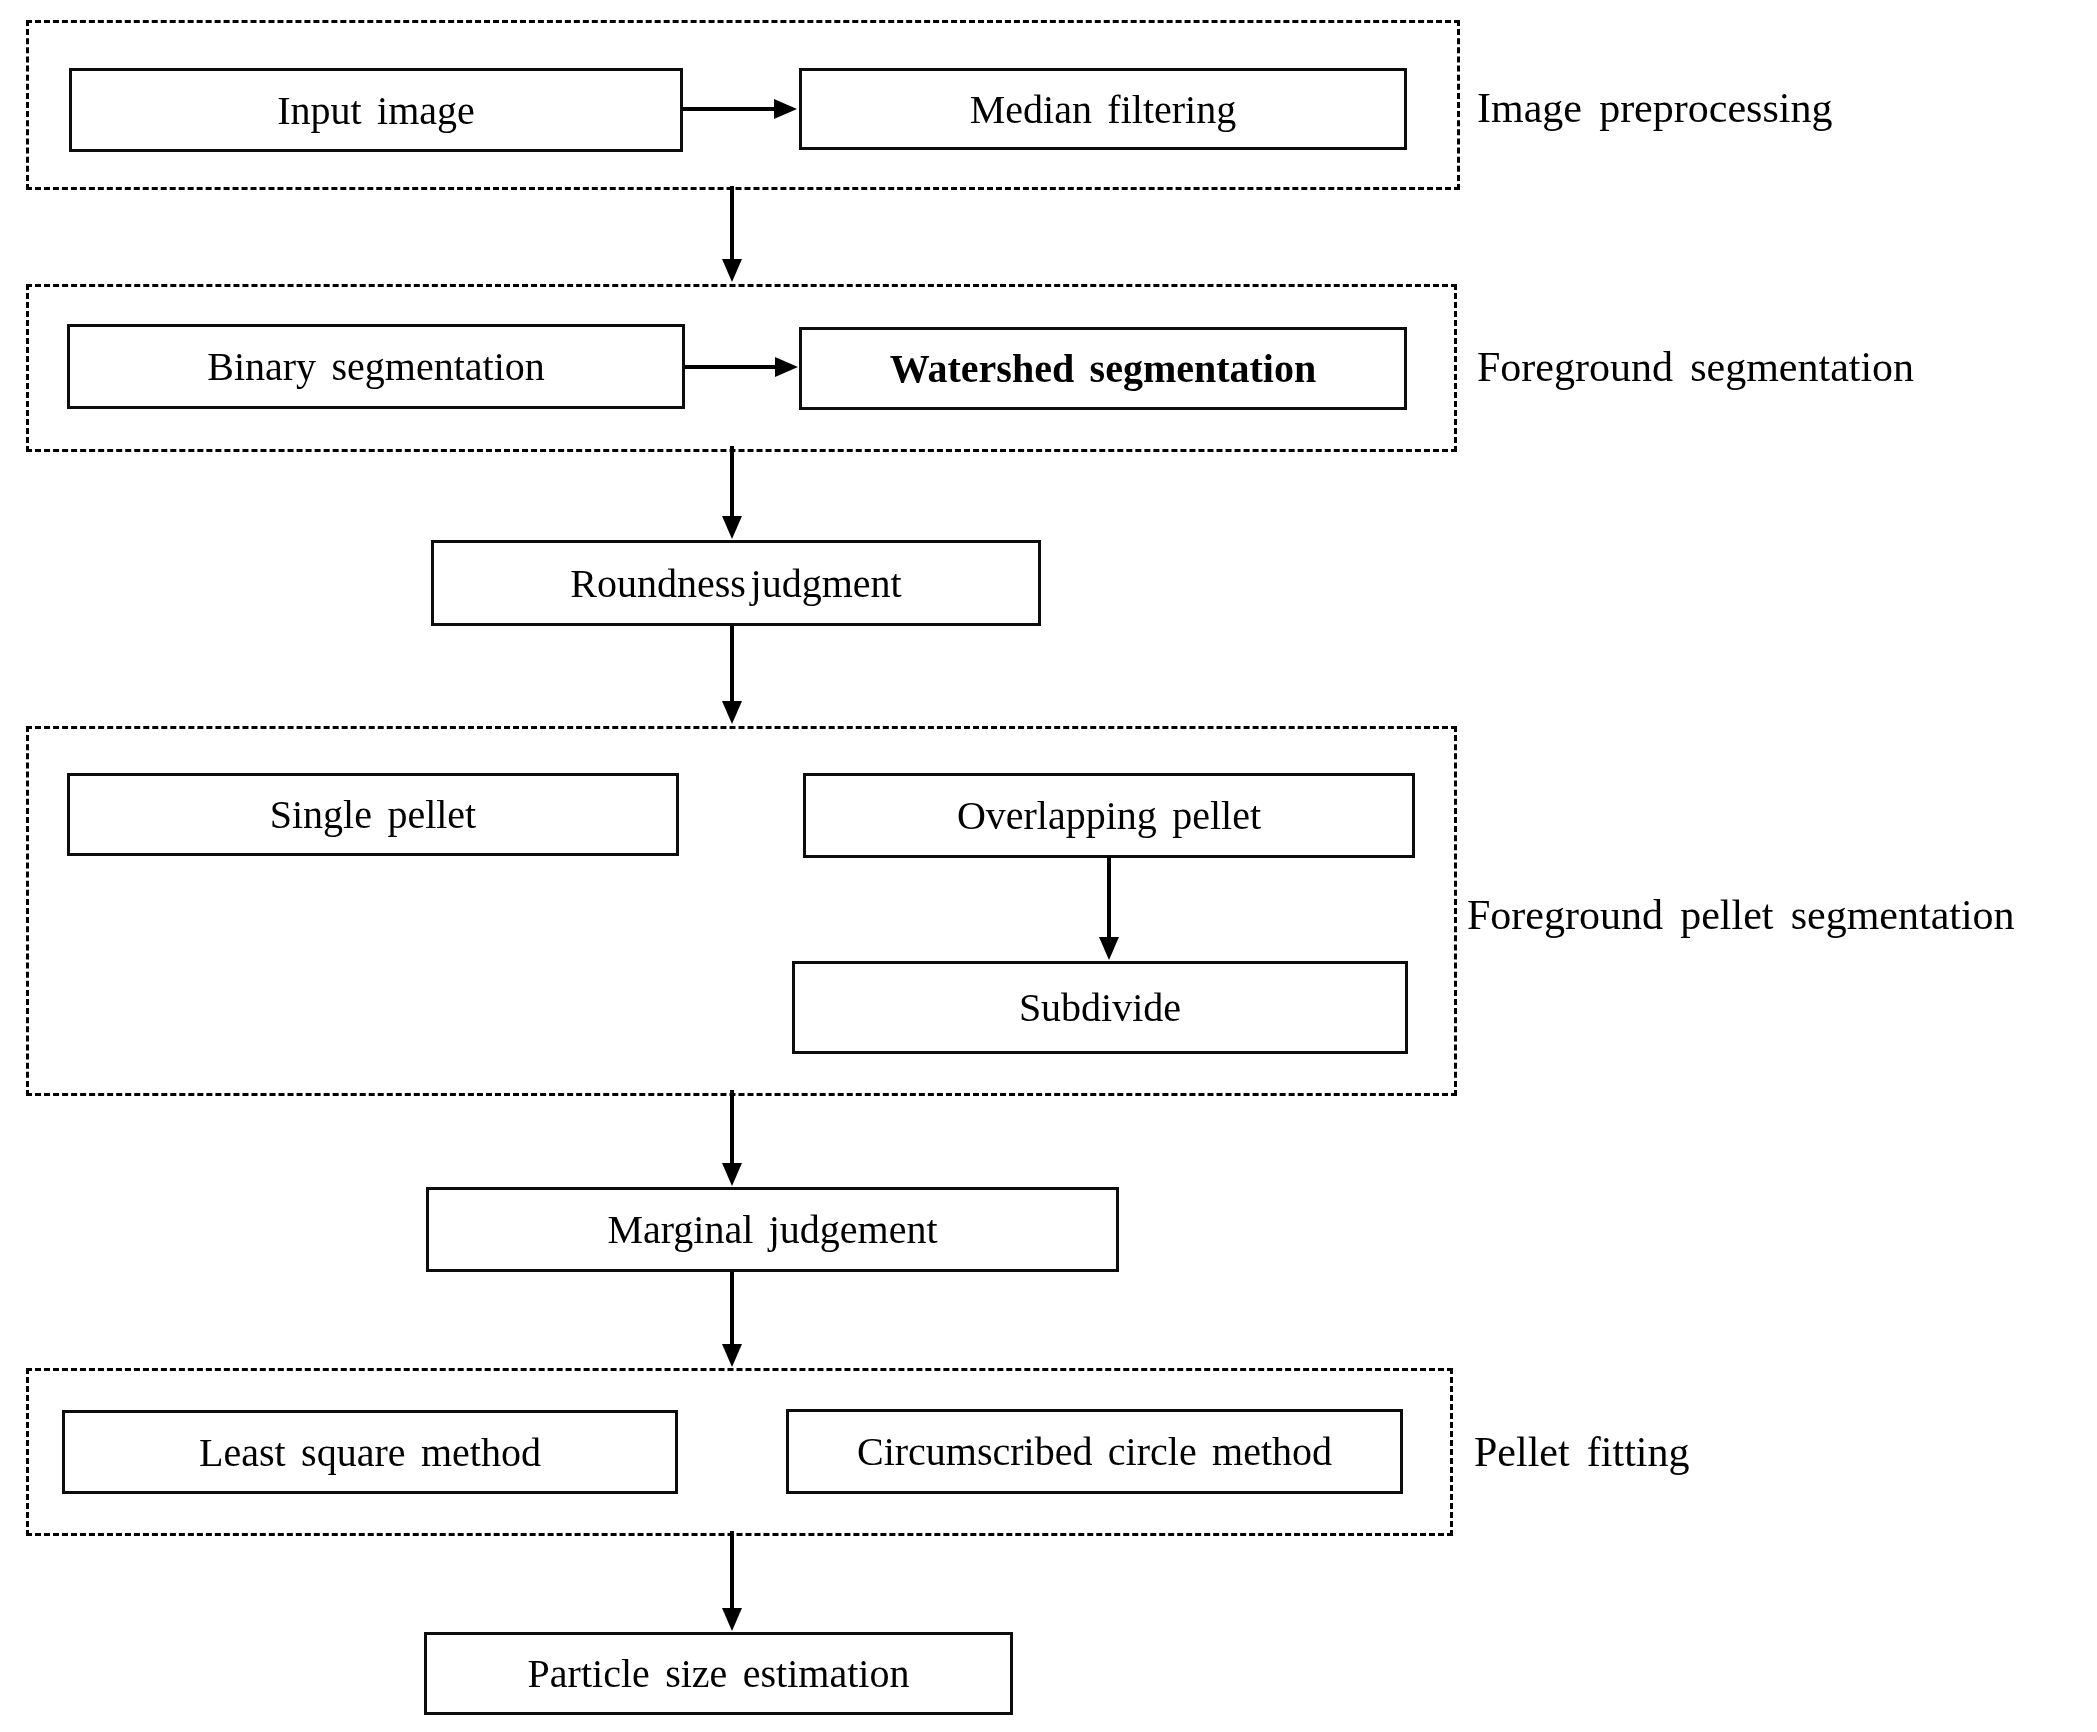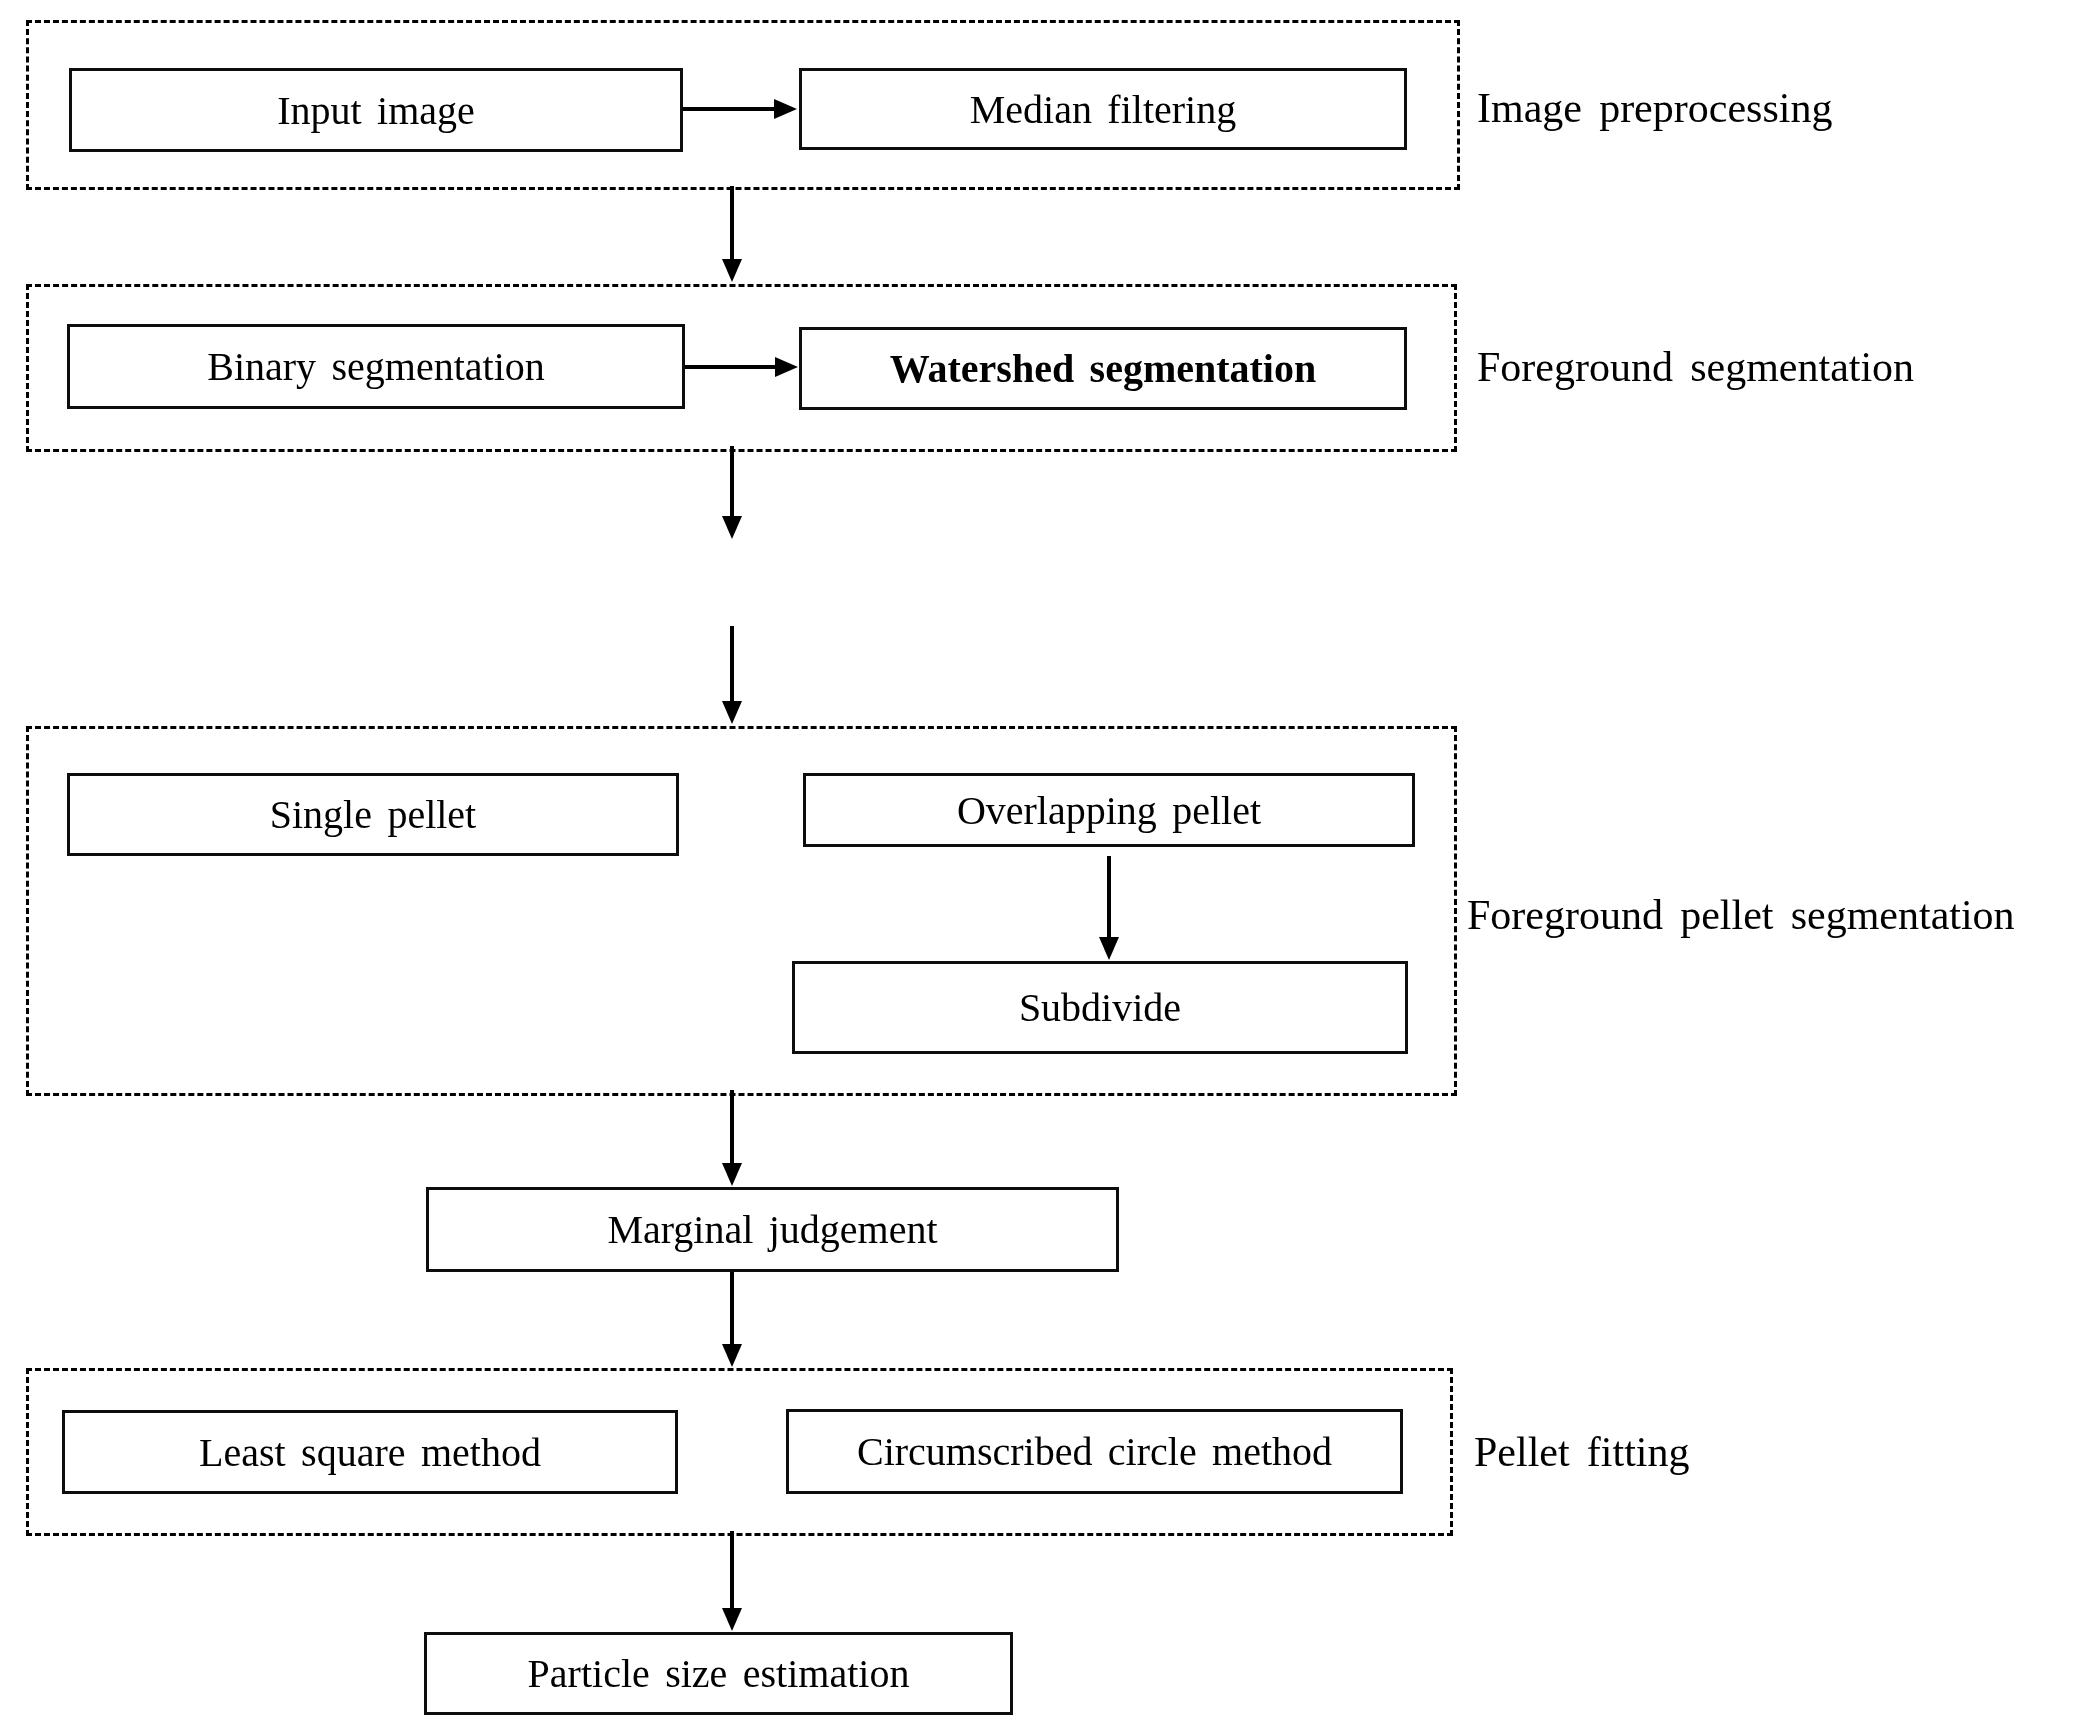--- a/index.html
+++ b/index.html
@@ -80,21 +80,21 @@
   #g3 { left: 25.5px;  top: 726px; width: 1425px; height: 364px; }
   #g4 { left: 25.5px;  top: 1368px; width: 1421px; height: 162px; }
 
   
   #n-input       { left: 69px;  top: 68px;  width: 614px; height: 84px; }
   #n-median      { left: 799px; top: 68px;  width: 608px; height: 82px; }
   #n-binary      { left: 67px;  top: 324px;  width: 618px; height: 85px; }
   #n-watershed   { left: 799px; top: 327px;  width: 608px; height: 83px; font-weight: bold; }
   #n-roundness   { left: 431px;  top: 540px;  width: 610px; height: 86px; }
   #n-single      { left: 67px;  top: 773px; width: 612px; height: 83px; }
-  #n-overlap     { left: 803px; top: 773px; width: 612px; height: 74px; }
+  #n-overlap     { left: 803px; top: 773px; width: 612px; height: 85px; }
   #n-subdivide   { left: 792px; top: 961px; width: 616px; height: 93px; }
   #n-marginal    { left: 426px;  top: 1187px; width: 693px; height: 85px; }
   #n-least       { left: 62px;   top: 1410px; width: 616px; height: 84px; }
   #n-circum      { left: 786px; top: 1409px; width: 617px; height: 85px; }
   #n-particle    { left: 424px;  top: 1632px; width: 589px; height: 83px; }
 
   
   #l1 { left: 1477px; top: 87px; }
   #l2 { left: 1477px; top: 346px; text-align: right; }
   #l3 { left: 1467px; top: 894px; }
@@ -123,20 +123,21 @@
 
   <div class="glabel" id="l1">Image preprocessing</div>
   <div class="glabel" id="l2">Foreground segmentation</div>
   <div class="glabel" id="l3">Foreground pellet segmentation</div>
   <div class="glabel" id="l4">Pellet fitting</div>
 
   <div class="node" id="n-input">Input image</div>
   <div class="node" id="n-median">Median filtering</div>
   <div class="node" id="n-binary">Binary segmentation</div>
   <div class="node" id="n-watershed">Watershed segmentation</div>
+  <div class="node tight" id="n-roundness">Roundness judgment</div>
   <div class="node" id="n-single">Single pellet</div>
   <div class="node" id="n-overlap">Overlapping pellet</div>
   <div class="node" id="n-subdivide">Subdivide</div>
   <div class="node" id="n-marginal">Marginal judgement</div>
   <div class="node" id="n-least">Least square method</div>
   <div class="node" id="n-circum">Circumscribed circle method</div>
   <div class="node" id="n-particle">Particle size estimation</div>
 
   <div class="harrow" id="h1"></div>
   <div class="harrow" id="h2"></div>

